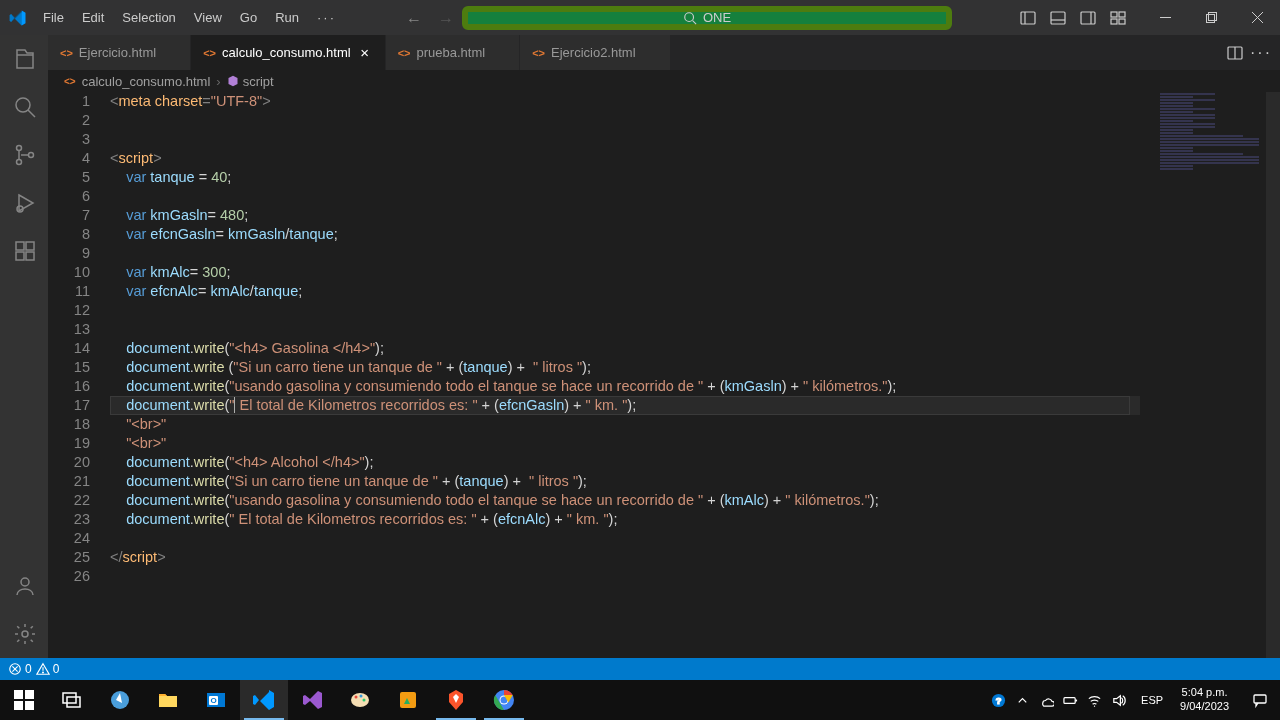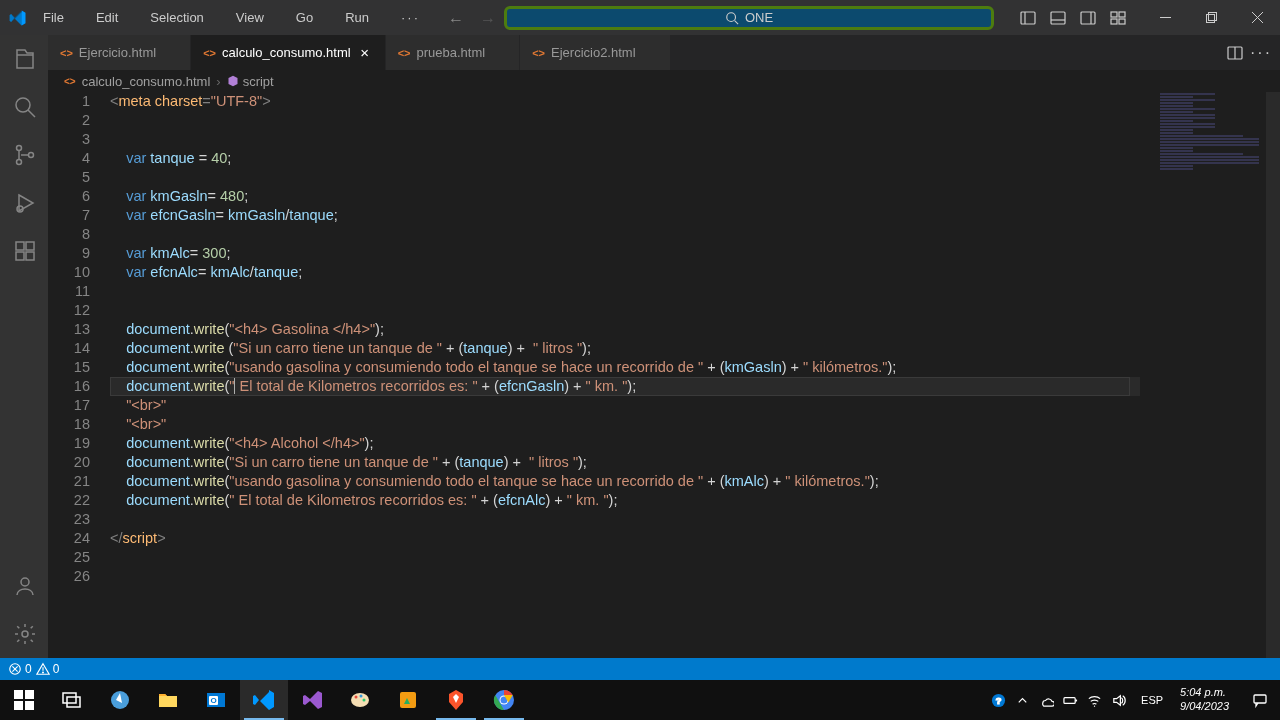--- a/index.html
+++ b/index.html
@@ -2,27 +2,27 @@
 <html><head>
 <meta charset="utf-8">
 <style>
 * { margin: 0; padding: 0; box-sizing: border-box; font-family: "Segoe UI", sans-serif; }
 body { background: #1e1e1e; color: #cccccc; width: 1280px; height: 720px; overflow: hidden; display: flex; flex-direction: column; }
 
 
 .titlebar { height: 35px; background: #323233; display: flex; align-items: center; font-size: 13px; }
 .titlebar .logo { width: 35px; display: flex; justify-content: center; align-items: center; }
 .titlebar .logo svg { width: 18px; height: 18px; }
-.menu-items { display: flex; gap: 16px; }
+.menu-items { display: flex; gap: 2px; }
 .menu-item { padding: 4px 8px; cursor: pointer; border-radius: 4px; }
 .menu-more { padding: 4px 8px; cursor: pointer; letter-spacing: 2px; }
 .title-center { flex: 1; display: flex; justify-content: center; align-items: center; gap: 8px; }
 .nav-arrows { display: flex; gap: 16px; color: #888; }
 .nav-arrow { cursor: pointer; font-size: 16px; }
-.search-box { width: 490px; height: 24px; background: #0c4a6e; border: 3px solid #4d7c0f; border-radius: 6px; display: flex; align-items: center; justify-content: center; gap: 6px; font-size: 13px; color: #ccc; }
+.search-box { width: 490px; height: 24px; background: #15803d; border: 6px solid #4d7c0f; border-radius: 6px; display: flex; align-items: center; justify-content: center; gap: 6px; font-size: 13px; color: #ccc; }
 .search-box svg { width: 14px; height: 14px; fill: #ccc; }
 .title-right { display: flex; align-items: center; gap: 2px; }
 .layout-icons { display: flex; gap: 2px; margin-right: 8px; }
 .layout-icon { width: 28px; height: 28px; display: flex; justify-content: center; align-items: center; cursor: pointer; }
 .layout-icon svg { width: 16px; height: 16px; stroke: #ccc; fill: none; stroke-width: 1.2; }
 .win-controls { display: flex; }
 .win-btn { width: 46px; height: 35px; display: flex; justify-content: center; align-items: center; cursor: pointer; }
 .win-btn svg { width: 11px; height: 11px; stroke: #ccc; fill: none; stroke-width: 1; }
 
 
@@ -95,21 +95,21 @@
 
 .taskbar { height: 40px; background: #101010; display: flex; align-items: center; }
 .task-left { display: flex; align-items: center; height: 100%; }
 .task-item { width: 48px; height: 40px; display: flex; justify-content: center; align-items: center; cursor: pointer; position: relative; }
 .task-item.pinned::after { content: ""; position: absolute; bottom: 0; left: 4px; right: 4px; height: 2px; background: #76b9ed; }
 .task-item.active { background: #2a2a2a; }
 .task-item svg { width: 24px; height: 24px; }
 .task-right { margin-left: auto; display: flex; align-items: center; height: 100%; gap: 3px; color: #fff; font-size: 11px; }
 .tray { display: flex; align-items: center; gap: 9px; padding: 0 6px; }
 .tray svg { width: 15px; height: 15px; fill: none; stroke: #fff; stroke-width: 1.3; }
-.clock { text-align: left; padding: 0 8px; line-height: 1.25; font-style: italic; }
+.clock { text-align: center; padding: 0 8px; line-height: 1.25; }
 .notif { width: 40px; height: 40px; display: flex; justify-content: center; align-items: center; cursor: pointer; }
 </style>
 </head>
 <body>
 
 <div class="titlebar">
   <div class="logo">
     <svg viewBox="0 0 24 24">
         <path fill="#0098ff" d="M17 2l5 3v14l-5 3-9-9 9-9zM3 7l4 5-4 5-2-1V8l2-1z"></path>
         <path fill="#0065a9" d="M17 2v20l-9-9L3 17l-2-1V8l2-1 5 4 9-9z" opacity="0.6"></path>
@@ -315,20 +315,21 @@
           <div>22</div>
           <div>23</div>
           <div>24</div>
           <div>25</div>
           <div>26</div>
         </div>
       <div class="code-lines" id="codelines">
 <div class="code-line"><span class="p">&lt;</span><span class="tg">meta</span> <span class="at">charset</span><span class="p">=</span><span class="st">"UTF-8"</span><span class="p">&gt;</span></div>
 <div class="code-line"></div>
 <div class="code-line"></div>
+<div class="code-line"><span class="p">&lt;</span><span class="tg">script</span><span class="p">&gt;</span></div>
 <div class="code-line">    <span class="kw">var</span> <span class="vr">tanque</span> <span class="op">=</span> <span class="nm">40</span><span class="tx">;</span></div>
 <div class="code-line"></div>
 <div class="code-line">    <span class="kw">var</span> <span class="vr">kmGasln</span><span class="op">=</span> <span class="nm">480</span><span class="tx">;</span></div>
 <div class="code-line">    <span class="kw">var</span> <span class="vr">efcnGasln</span><span class="op">=</span> <span class="vr">kmGasln</span><span class="op">/</span><span class="vr">tanque</span><span class="tx">;</span></div>
 <div class="code-line"></div>
 <div class="code-line">    <span class="kw">var</span> <span class="vr">kmAlc</span><span class="op">=</span> <span class="nm">300</span><span class="tx">;</span></div>
 <div class="code-line">    <span class="kw">var</span> <span class="vr">efcnAlc</span><span class="op">=</span> <span class="vr">kmAlc</span><span class="op">/</span><span class="vr">tanque</span><span class="tx">;</span></div>
 <div class="code-line"></div>
 <div class="code-line"></div>
 <div class="code-line">    <span class="vr">document</span><span class="tx">.</span><span class="fn">write</span><span class="tx">(</span><span class="st">"&lt;h4&gt; Gasolina &lt;/h4&gt;"</span><span class="tx">);</span></div>

